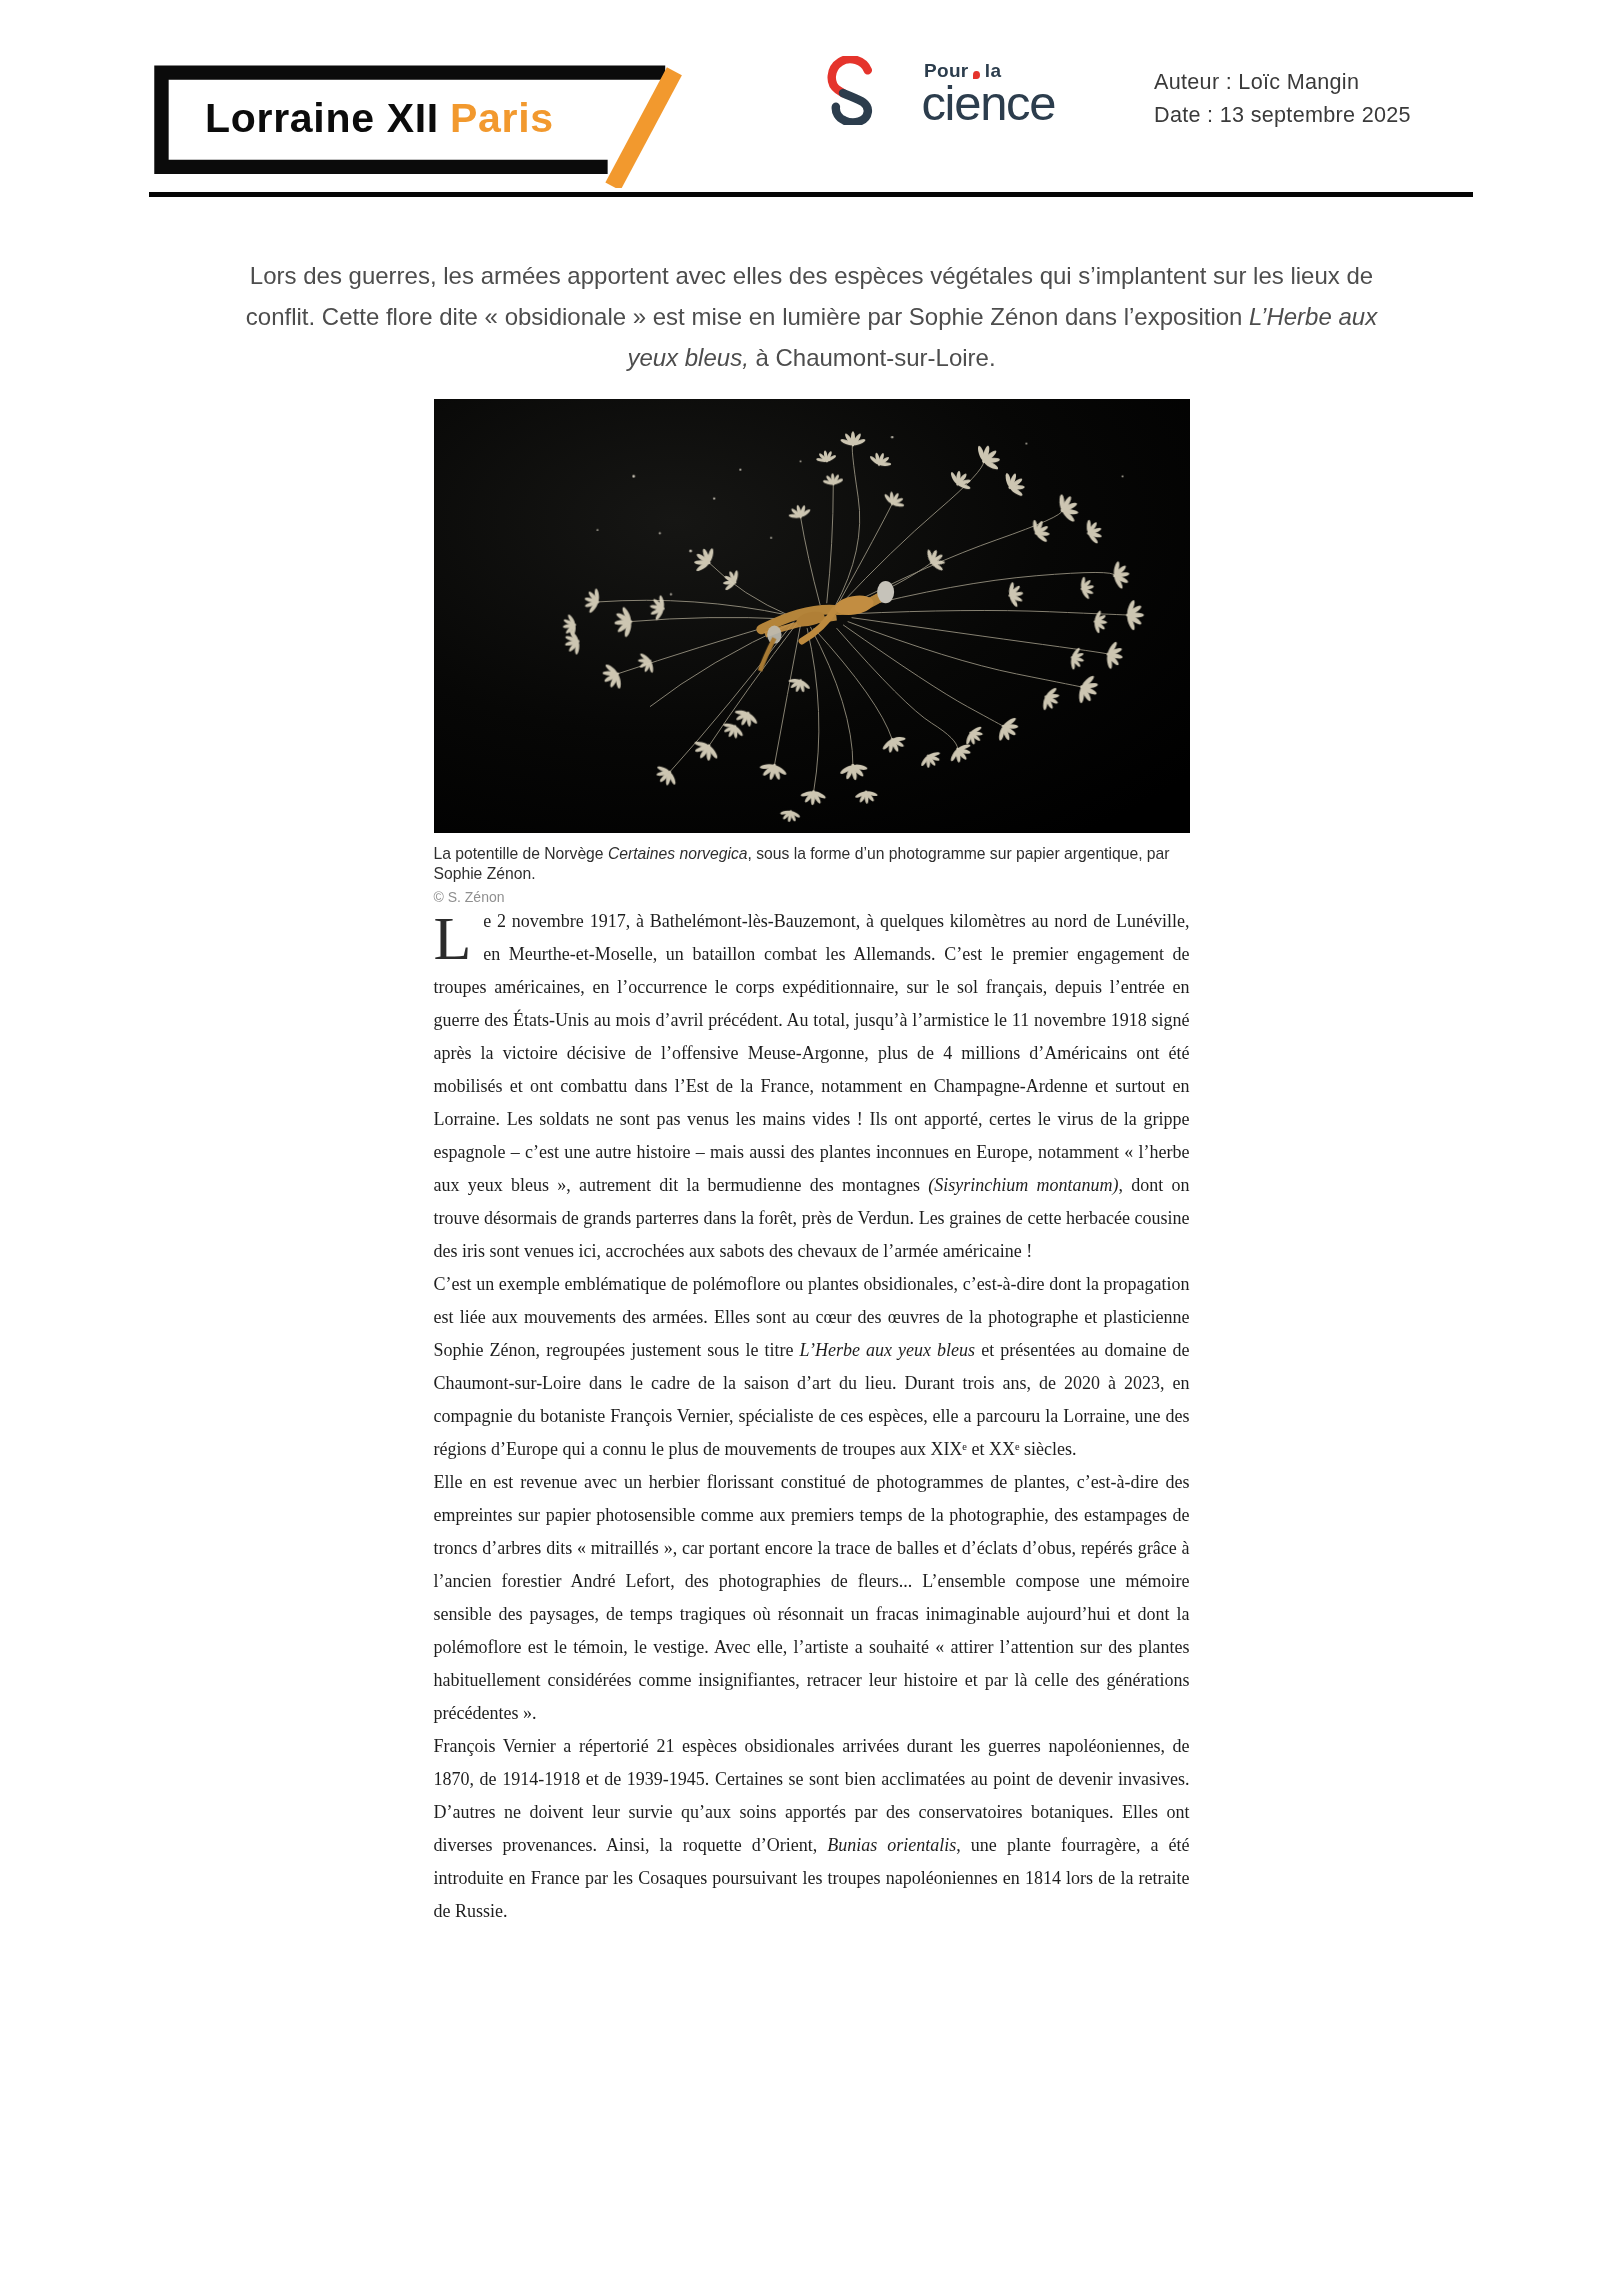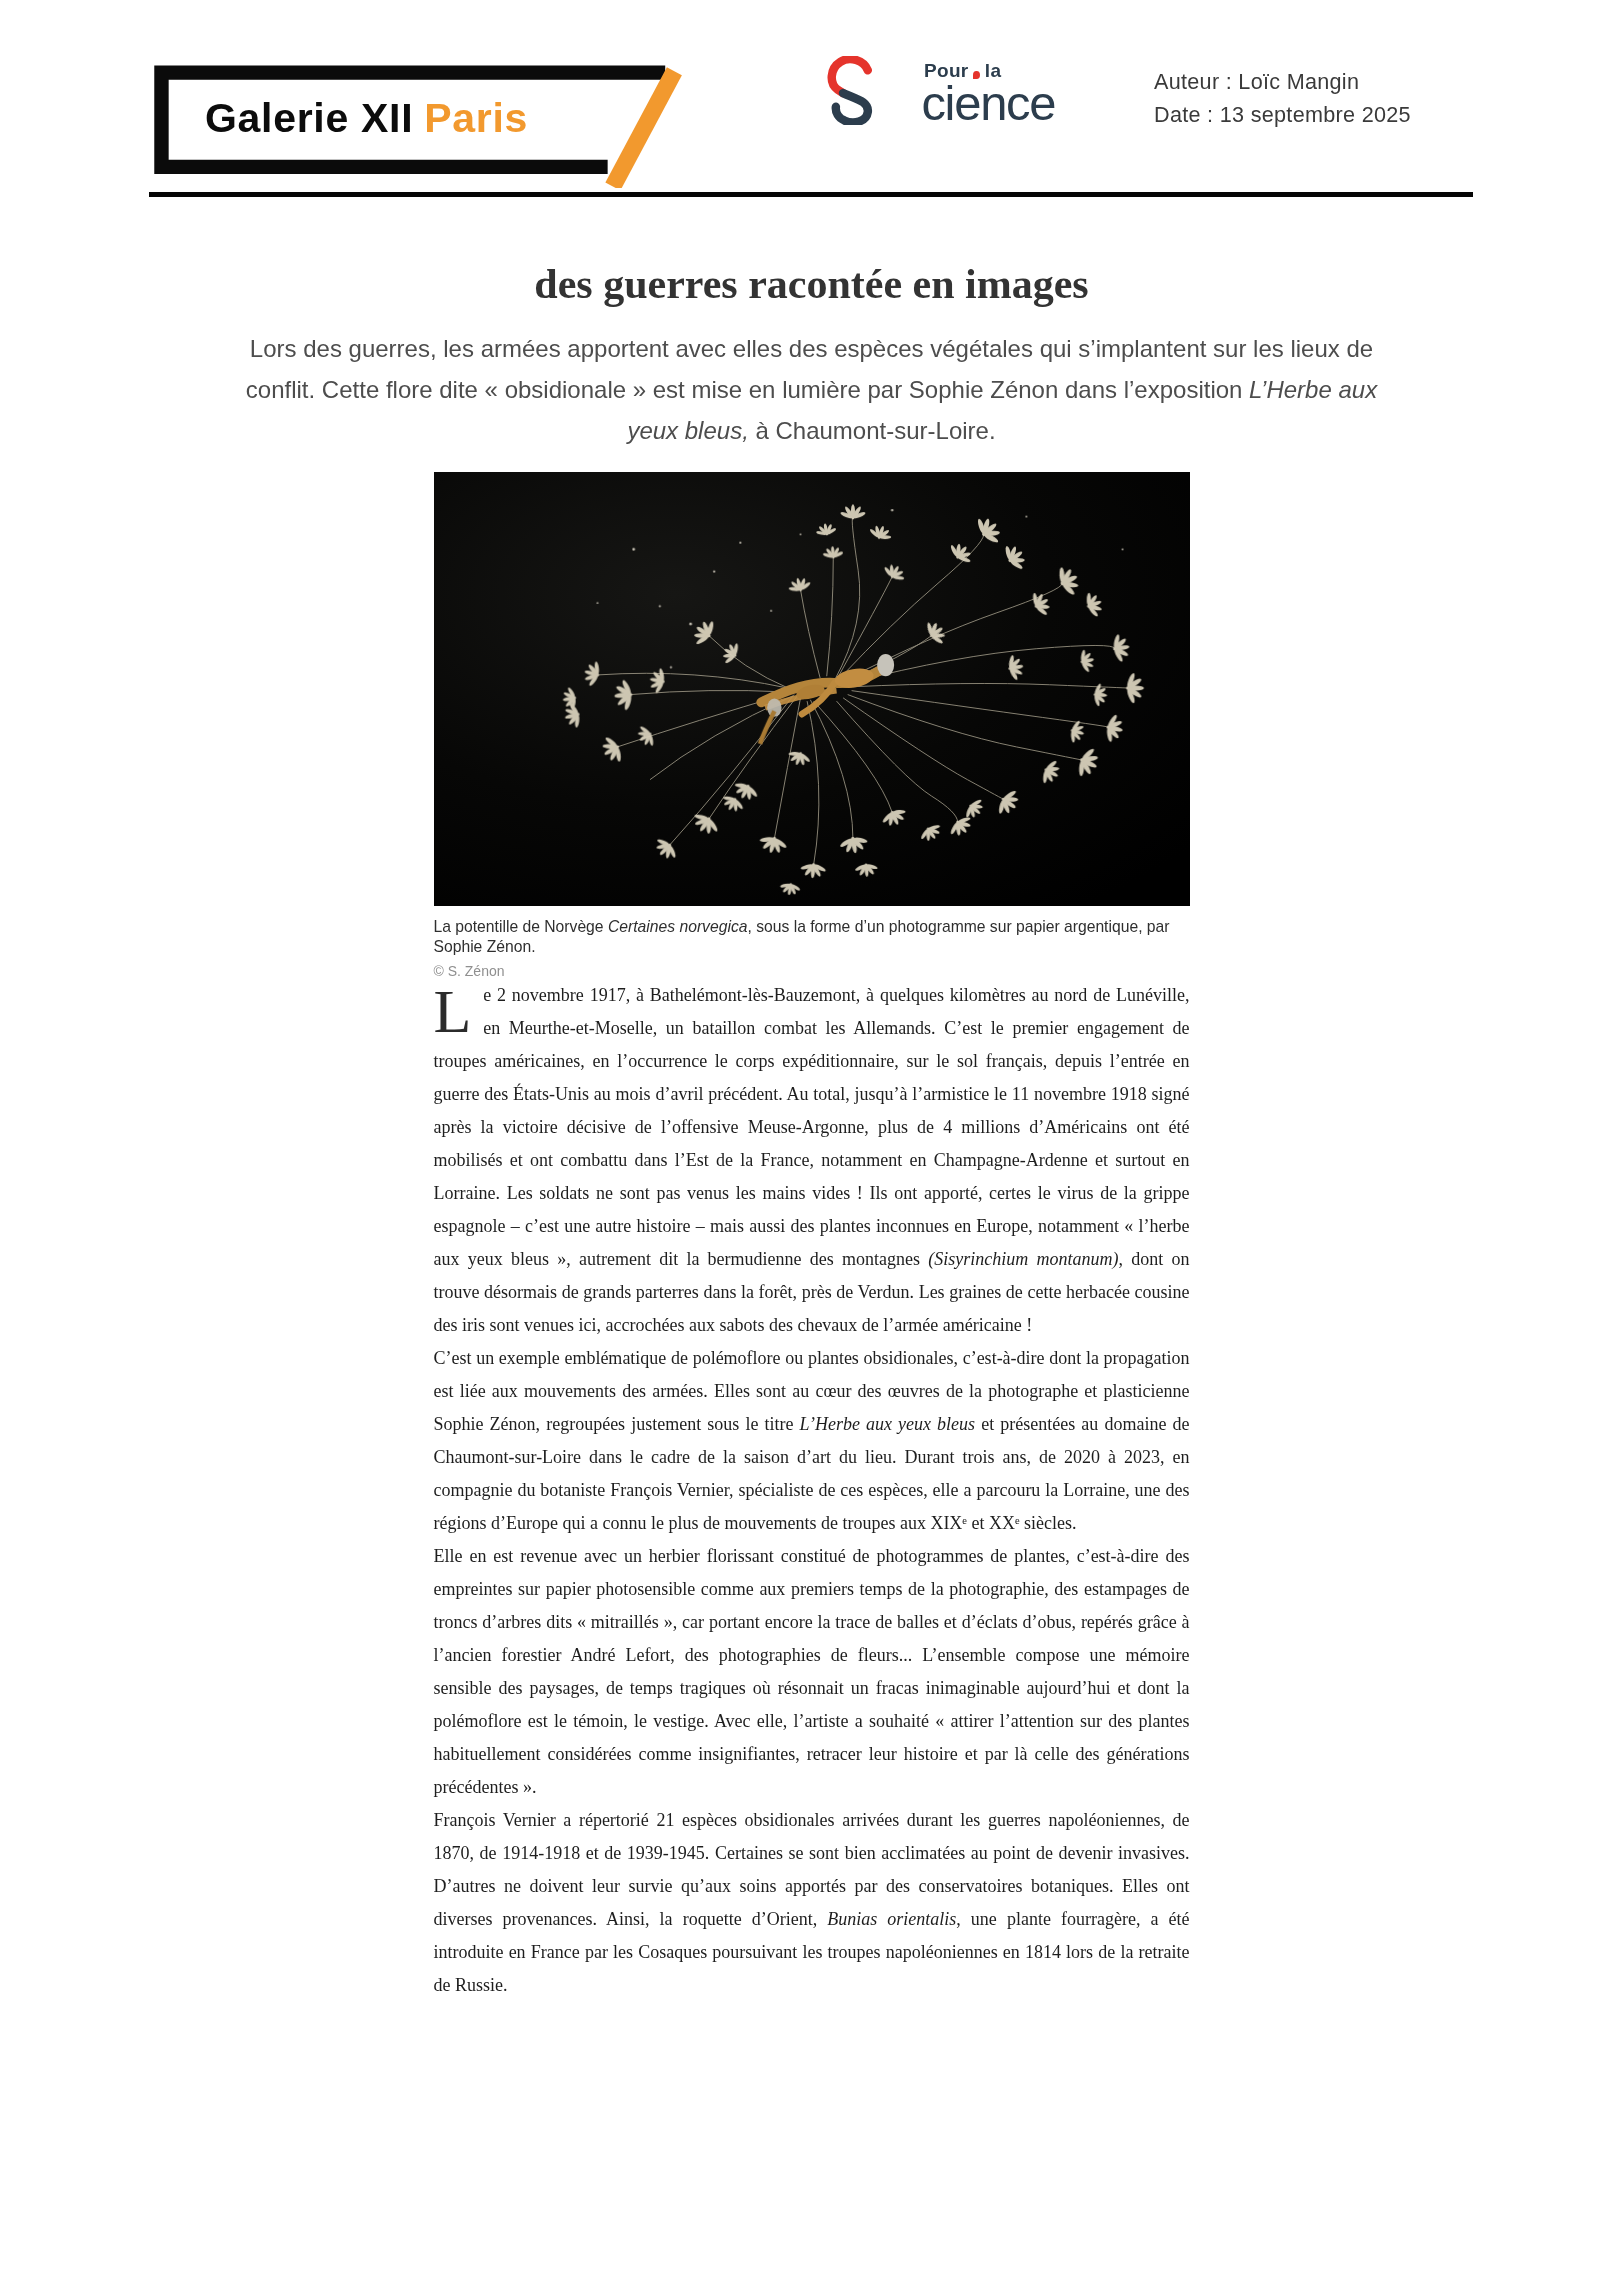--- a/index.html
+++ b/index.html
@@ -62,21 +62,21 @@
 <body>
 
 <div class="header">
 
   <div class="glogo">
     <svg width="543" height="126" viewBox="0 0 830 192">
       <path d="M 786 16 L 16 16 L 16 160 L 698 160" fill="none" stroke="#0b0b0b" stroke-width="22"></path>
       <path d="M 706 190 L 800 14" fill="none" stroke="#F2992E" stroke-width="26"></path>
     </svg>
     <div class="glogo-text">
-      <span>Galerie XII</span>
+      <span>Lorraine XII</span>
       <span class="glogo-city">Paris</span>
     </div>
   </div>
 
   <div class="pls">
     <svg width="51" height="69" viewBox="0 0 78 106">
       <path d="M 64 22 C 58 6 36 0 22 9 C 6 19 4 42 18 52 L 26 57" stroke="#E5342C" stroke-width="13" fill="none" stroke-linecap="round"></path>
       <path d="M 26 57 C 46 66 66 70 64 86 C 62 101 42 106 28 99 C 19 95 14 87 15 78" stroke="#2C3D4D" stroke-width="13" fill="none" stroke-linecap="round"></path>
     </svg>
     <div class="pls-col">
@@ -91,21 +91,20 @@
 
   <div class="meta">
     <div>Auteur : Loïc Mangin</div>
     <div>Date : 13 septembre 2025</div>
   </div>
 
   <div class="divider"></div>
 </div>
 
 <h1 class="title">
-  <span>des guerres racontée en images</span>
 </h1>
 
 <div class="intro">
   <span>Lors des guerres, les armées apportent avec elles des espèces végétales qui s’implantent sur les lieux de conflit. Cette flore dite « obsidionale » est mise en lumière par Sophie Zénon dans l’exposition </span><em>L’Herbe aux yeux bleus,</em><span> à Chaumont-sur-Loire.</span>
 </div>
 
 <div class="content">
 
   <figure class="photo" style="margin:21px 0 0 0;">
     <svg viewBox="0 0 1155 663" preserveAspectRatio="none">

